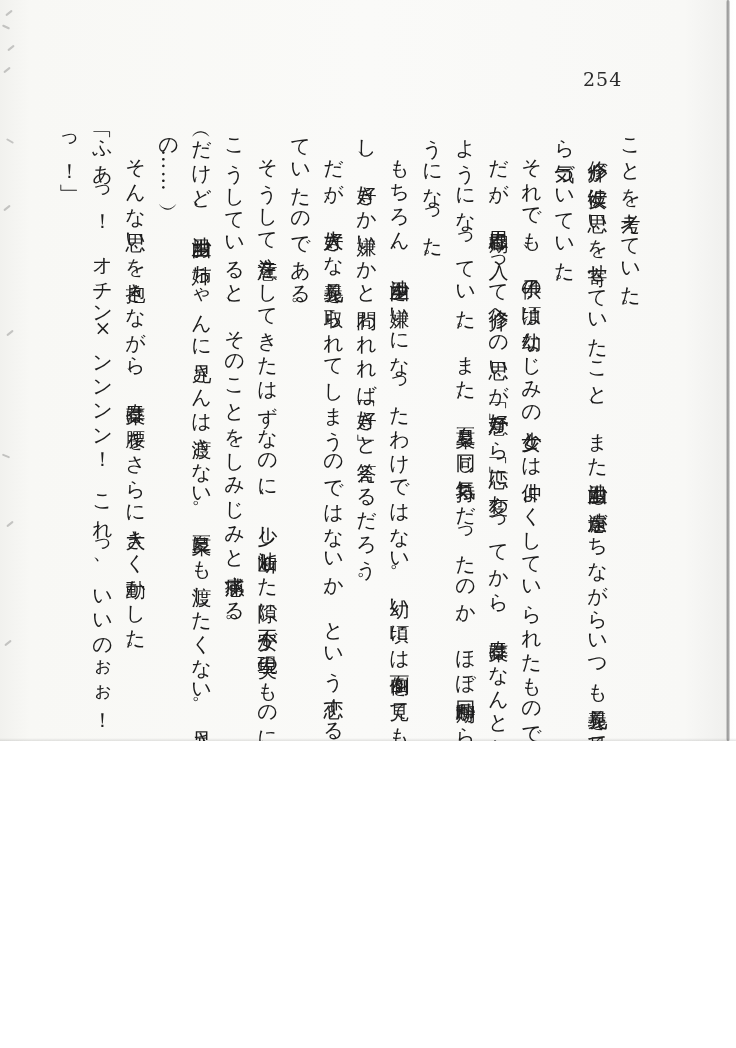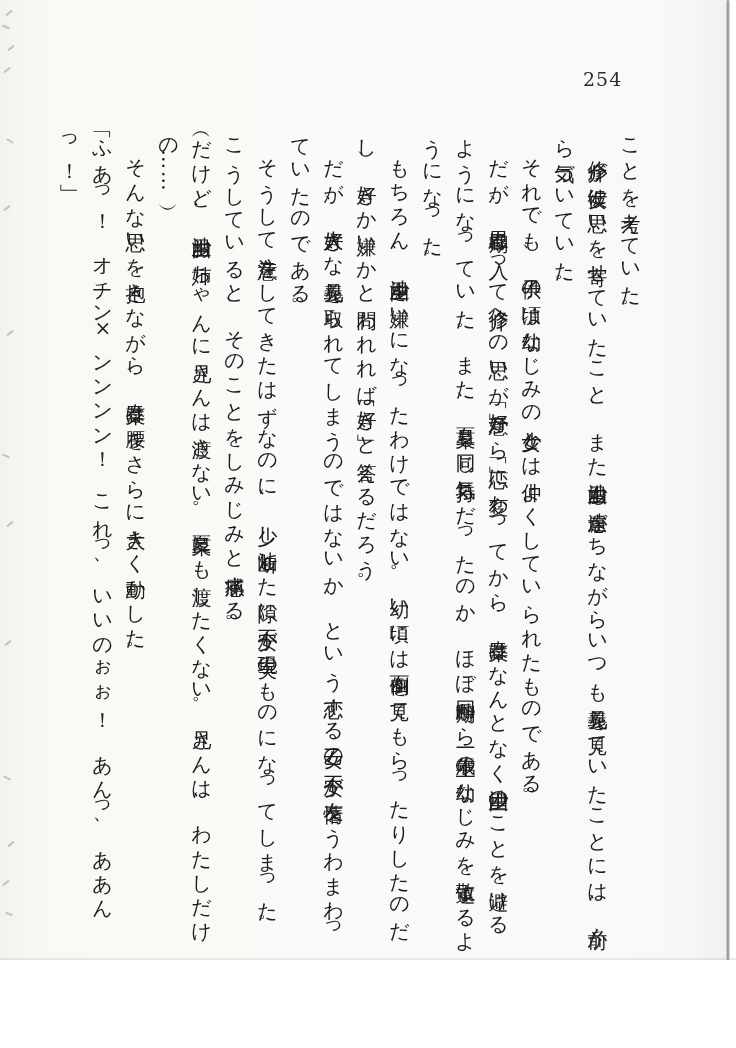--- a/index.html
+++ b/index.html
@@ -9,21 +9,21 @@
   }
   body {
     width: 736px;
     height: 1048px;
     background: #ffffff;
     overflow: hidden;
   }
   .page {
     position: relative;
     width: 736px;
-    height: 960px;
+    height: 741px;
     background: linear-gradient(to right,
       #f1f1ee 0%, #f8f8f5 4%, #fafaf8 50%, #f8f8f6 93%,
       #f0f0ee 98.6%, #fdfdfd 99.2%, #ffffff 100%);
     overflow: hidden;
     font-family: "DejaVu Serif", "Liberation Serif", serif;
   }
   
   .right-edge-line {
     position: absolute;
     top: 0;

